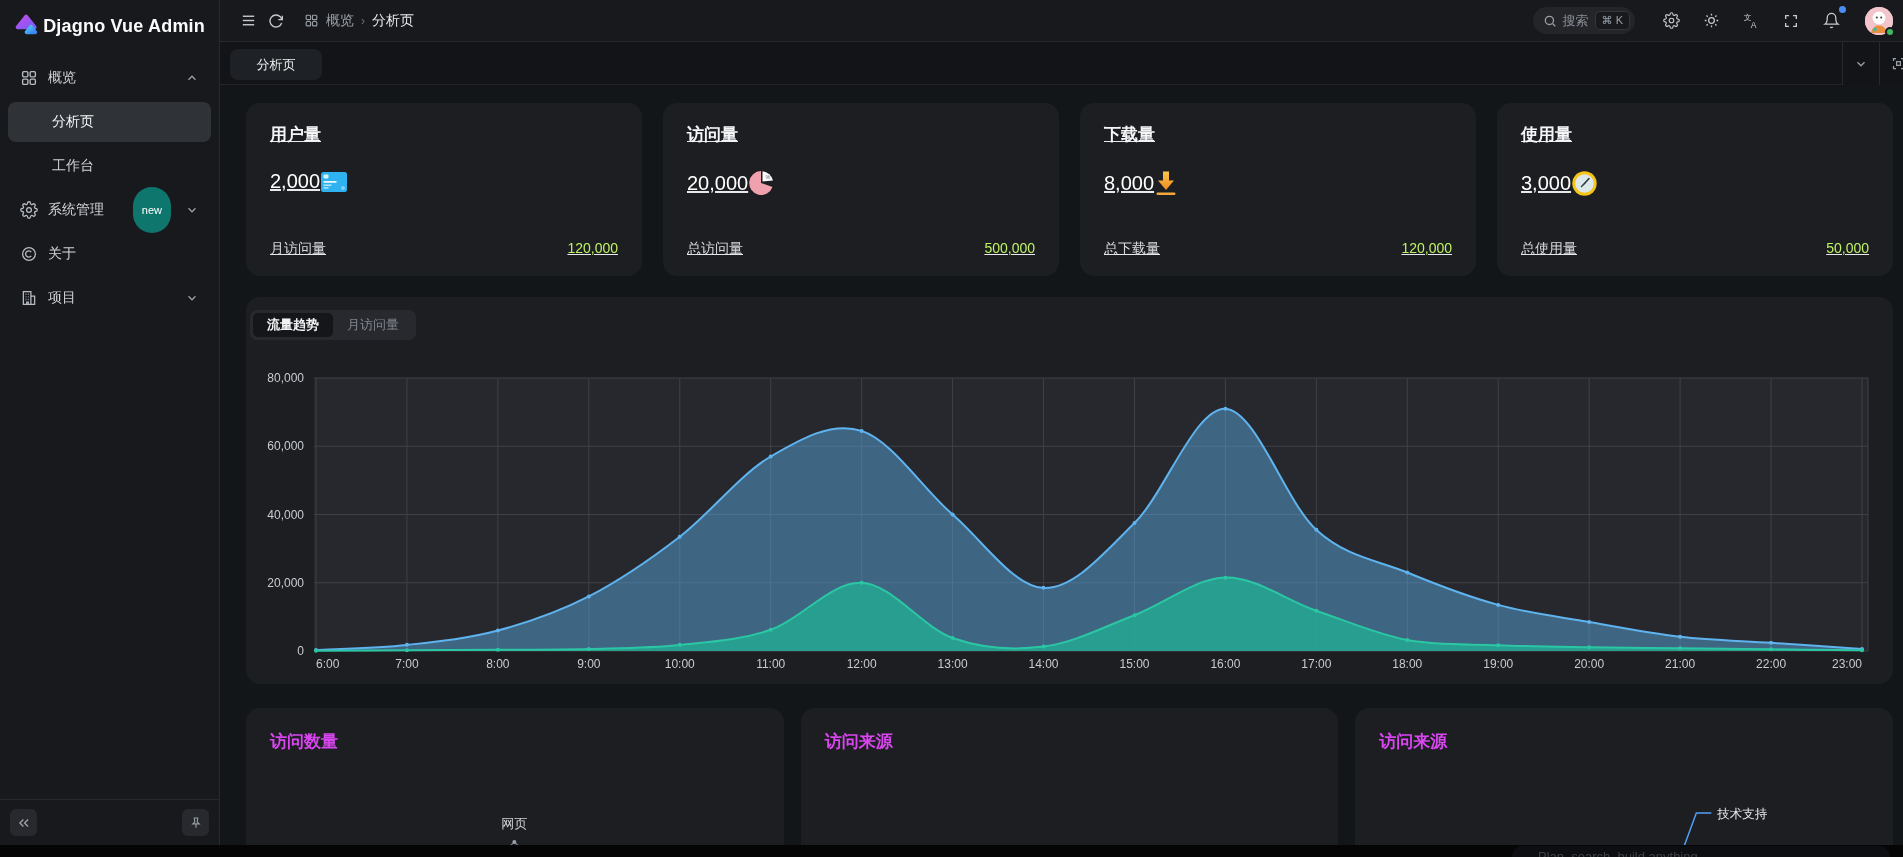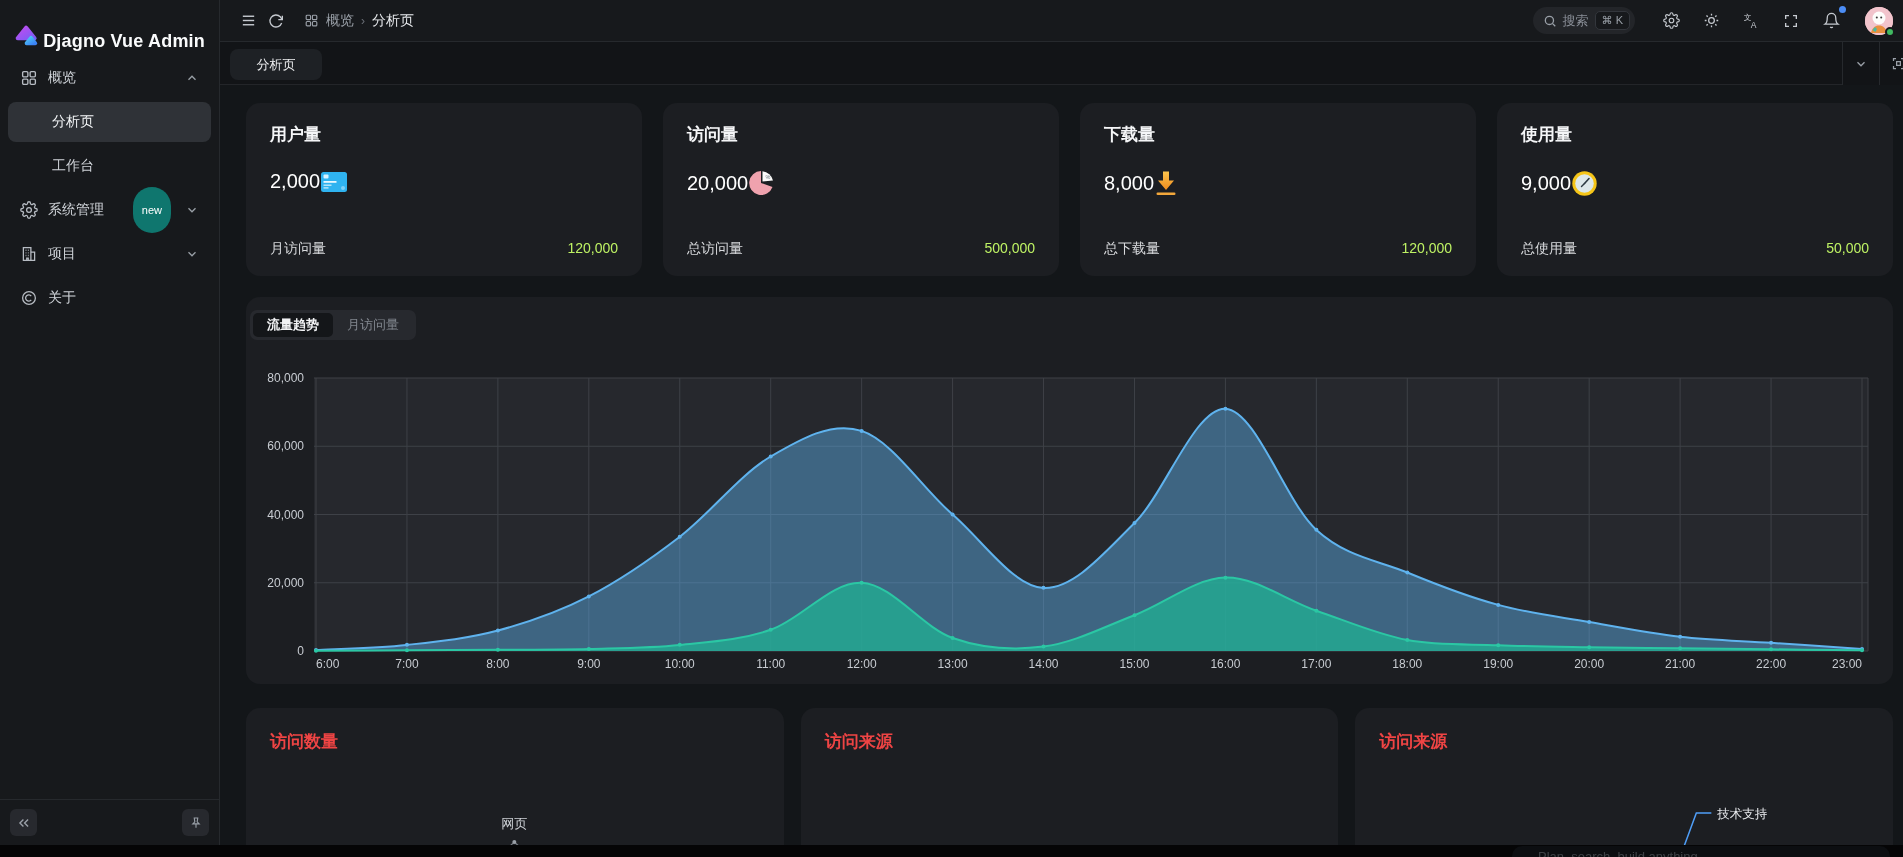--- a/index.html
+++ b/index.html
@@ -2,21 +2,21 @@
 <html><head>
 <meta charset="utf-8">
 <style>
   * { margin:0; padding:0; box-sizing:border-box; }
   html,body { width:1903px; height:857px; overflow:hidden; background:#131619;
     font-family:"Liberation Sans", sans-serif; color:#e7e9ec; }
 
   
   .sidebar { position:absolute; left:0; top:0; width:220px; height:857px;
     background:#17191c; border-right:1px solid #26292d; display:flex; flex-direction:column; }
-  .sb-header { height:52px; display:flex; align-items:flex-end; gap:4px; padding:0 14px; flex:0 0 auto; }
+  .sb-header { height:52px; display:flex; align-items:center; gap:4px; padding:0 14px; flex:0 0 auto; }
   .app-title { font-size:18px; font-weight:bold; color:#fafbfc; letter-spacing:.2px; white-space:nowrap; }
   .menu { flex:1 1 auto; padding:6px 8px; }
   .mi { height:40px; border-radius:8px; display:flex; align-items:center; gap:10px;
     padding:0 12px; font-size:14px; color:#cfd3d8; margin-bottom:4px; cursor:pointer; }
   .mi .ic { width:18px; height:18px; color:#b7bcc3; flex:0 0 auto; }
   .mi .chev { margin-left:auto; width:14px; height:14px; color:#9aa0a7; }
   .mi.child { padding-left:44px; }
   .mi.active { background:#2f3237; color:#f4f6f8; }
   .badge-new { margin-left:auto; background:#0f766e; color:#fff; font-size:11px;
     padding:16px 9px; border-radius:999px; line-height:14px; }
@@ -54,41 +54,41 @@
     border-bottom:1px solid #232529; }
   .page-tab { position:absolute; left:10px; top:7px; height:31px; min-width:92px; padding:0 20px;
     background:#1e2125; border-radius:8px; display:flex; align-items:center; justify-content:center;
     font-size:13px; color:#ecedef; cursor:pointer; }
   .tabbar-cell { position:absolute; top:0; height:43px; width:37px; border-left:1px solid #26292d;
     display:flex; align-items:center; justify-content:center; color:#9aa0a8; cursor:pointer; background:#121417; }
 
   
   .card { background:#1c1e22; border-radius:14px; position:relative; overflow:hidden; }
   .stats-row { position:absolute; left:246px; top:103px; width:1647px; height:173px;
-    display:grid; grid-template-columns:repeat(4,1fr); gap:21px; }
+    display:grid; grid-template-columns:repeat(4,1fr); gap:21px;text-decoration:underline; }
   .stat-card { padding:20px 24px 18px; display:flex; flex-direction:column; }
   .stat-title { font-size:17px; font-weight:bold; color:#f5f6f8; }
   .stat-mid { display:flex; align-items:center; margin-top:24px; }
   .stat-value { font-size:20px; color:#ffffff; }
   .stat-foot { margin-top:auto; display:flex; justify-content:space-between; font-size:14px; }
   .stat-foot .fl { color:#d8dadd; }
   .stat-foot .fv { color:#bef264; }
 
   .trend-card { position:absolute; left:246px; top:297px; width:1647px; height:387px; }
   .seg { position:absolute; left:4px; top:13px; height:30px; background:#27292e; border-radius:7px;
     display:flex; align-items:center; padding:3px; z-index:2; }
   .seg-item { height:24px; padding:0 14px; display:flex; align-items:center; border-radius:5px;
     font-size:13px; color:#82878f; cursor:pointer; }
   .seg-item.on { background:#141619; color:#f2f3f5; font-weight:bold; }
   #trend-svg { position:absolute; left:0; top:0; }
 
   .bottom-row { position:absolute; left:246px; top:708px; width:1647px; height:230px;
     display:grid; grid-template-columns:repeat(3,1fr); gap:17px; }
   .bottom-card { padding:22px 24px; }
-  .b-title { font-size:17px; font-weight:bold; color:#ef4444; }
+  .b-title { font-size:17px; font-weight:bold; color:#d946ef; }
   .teaser { position:absolute; left:0; top:0; width:100%; height:100%; pointer-events:none; }
 
   
   .bottom-strip { position:absolute; left:0; top:845px; width:1903px; height:12px; background:#050506; z-index:50; }
   .overlay-hint { position:absolute; left:1512px; top:846px; width:378px; height:11px; overflow:hidden;
     background:#0c0e11; border-radius:10px 10px 0 0; z-index:51; }
   .overlay-hint span { display:block; padding:3px 0 0 26px; font-size:13px; color:rgba(190,196,204,0.28);
     white-space:nowrap; }
 
   svg { display:block; }
@@ -140,35 +140,35 @@
         <path d="M19.4 15a1.7 1.7 0 0 0 .34 1.87l.06.06a2 2 0 1 1-2.83 2.83l-.06-.06a1.7 1.7 0 0 0-1.87-.34 1.7 1.7 0 0 0-1 1.55V21a2 2 0 1 1-4 0v-.09A1.7 1.7 0 0 0 9 19.36a1.7 1.7 0 0 0-1.87.34l-.06.06a2 2 0 1 1-2.83-2.83l.06-.06a1.7 1.7 0 0 0 .34-1.87 1.7 1.7 0 0 0-1.55-1H3a2 2 0 1 1 0-4h.09A1.7 1.7 0 0 0 4.64 9a1.7 1.7 0 0 0-.34-1.87l-.06-.06a2 2 0 1 1 2.83-2.83l.06.06A1.7 1.7 0 0 0 9 4.64a1.7 1.7 0 0 0 1-1.55V3a2 2 0 1 1 4 0v.09a1.7 1.7 0 0 0 1 1.55 1.7 1.7 0 0 0 1.87-.34l.06-.06a2 2 0 1 1 2.83 2.83l-.06.06a1.7 1.7 0 0 0-.34 1.87v0a1.7 1.7 0 0 0 1.55 1H21a2 2 0 1 1 0 4h-.09a1.7 1.7 0 0 0-1.51 1z"></path>
       </svg>
       <span>系统管理</span>
       <span class="badge-new">new</span>
       <svg class="chev" viewBox="0 0 24 24" fill="none" stroke="currentColor" stroke-width="2.2">
         <polyline points="6,9 12,15 18,9"></polyline>
       </svg>
     </div>
     <div class="mi">
       <svg class="ic" viewBox="0 0 24 24" fill="none" stroke="currentColor" stroke-width="1.7">
+        <circle cx="12" cy="12" r="8.5"></circle>
+          <path d="M15 9.4a4.2 4.2 0 1 0 0 5.2"></path>
+      </svg>
+      <span>关于</span>
+    </div>
+    <div class="mi">
+      <svg class="ic" viewBox="0 0 24 24" fill="none" stroke="currentColor" stroke-width="1.7">
         <rect x="4.5" y="3.5" width="10" height="17"></rect>
           <path d="M14.5 9.5h5v11h-5"></path>
         <path d="M7.5 7h1M10.5 7h1M7.5 10.5h1M10.5 10.5h1M7.5 14h1M10.5 14h1M9 20.5v-3h2v3"></path>
       </svg>
       <span>项目</span>
       <svg class="chev" viewBox="0 0 24 24" fill="none" stroke="currentColor" stroke-width="2.2">
         <polyline points="6,9 12,15 18,9"></polyline>
       </svg>
-    </div>
-    <div class="mi">
-      <svg class="ic" viewBox="0 0 24 24" fill="none" stroke="currentColor" stroke-width="1.7">
-        <circle cx="12" cy="12" r="8.5"></circle>
-          <path d="M15 9.4a4.2 4.2 0 1 0 0 5.2"></path>
-      </svg>
-      <span>关于</span>
     </div>
   </nav>
 
   <div class="sb-footer">
     <button class="sq-btn">
       <svg width="14" height="14" viewBox="0 0 24 24" fill="none" stroke="currentColor" stroke-width="2.4">
         <polyline points="11,6 5,12 11,18"></polyline>
           <polyline points="19,6 13,12 19,18"></polyline>
       </svg>
     </button>
@@ -330,21 +330,21 @@
     </div>
     <div class="stat-foot">
       <span class="fl">总下载量</span>
       <span class="fv">120,000</span>
     </div>
   </div>
 
   <div class="card stat-card">
     <div class="stat-title">使用量</div>
     <div class="stat-mid">
-      <span class="stat-value">9,000</span>
+      <span class="stat-value">3,000</span>
       <svg width="27" height="27" viewBox="0 0 27 27">
         <circle cx="13.5" cy="13.5" r="12.2" fill="#f5c518"></circle>
         <circle cx="13.5" cy="13.5" r="9.3" fill="#dde8ea"></circle>
         <line x1="13.5" y1="13.5" x2="18" y2="8.5" stroke="#2d3a42" stroke-width="1.6" stroke-linecap="round"></line>
         <line x1="13.5" y1="13.5" x2="10.5" y2="16.5" stroke="#2d3a42" stroke-width="1.4" stroke-linecap="round"></line>
       </svg>
     </div>
     <div class="stat-foot">
       <span class="fl">总使用量</span>
       <span class="fv">50,000</span>

